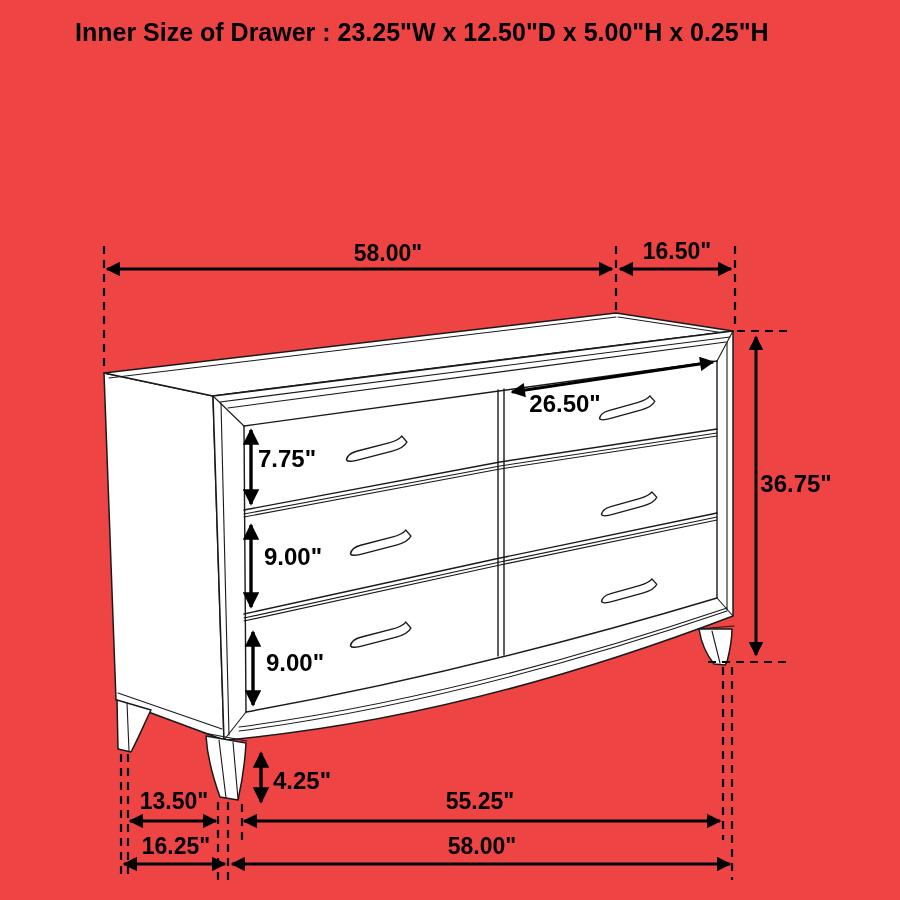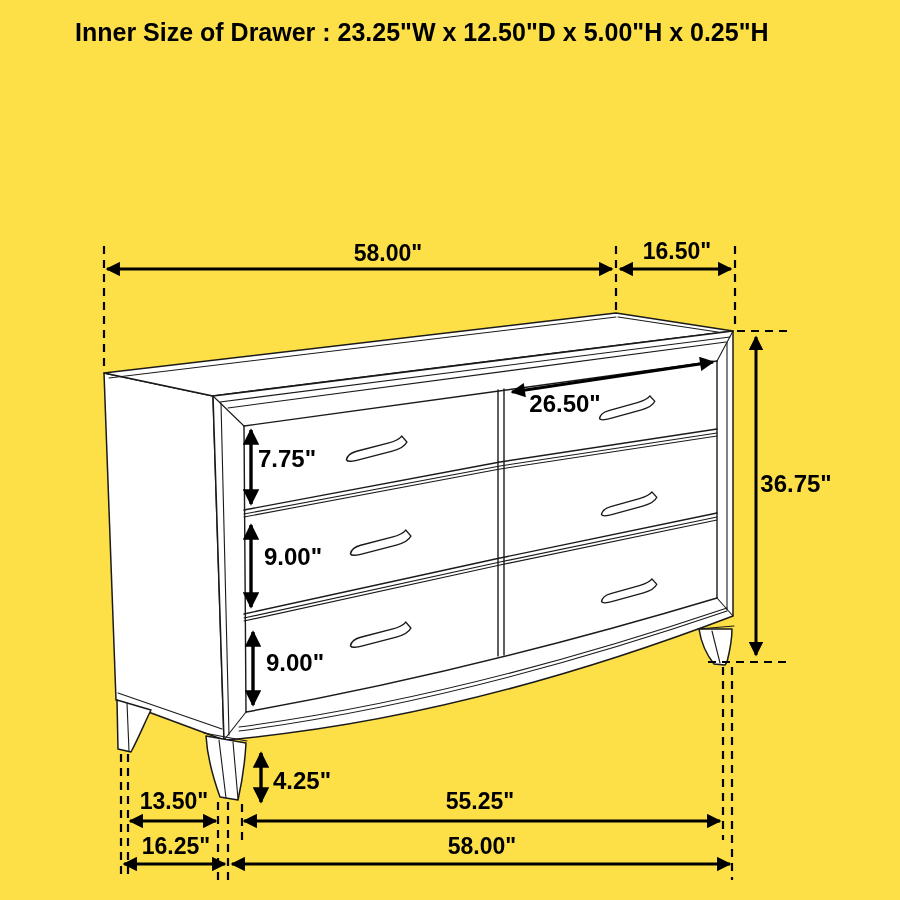--- a/index.html
+++ b/index.html
@@ -1,16 +1,16 @@
 <!DOCTYPE html>
 <html><head>
 <meta charset="utf-8">
 <style>
   html,body{margin:0;padding:0;background:#ffffff;}
-  .stage{position:relative;width:900px;height:900px;background:#fde047;overflow:hidden;
+  .stage{position:relative;width:900px;height:900px;background:#ef4444;overflow:hidden;
          font-family:"Liberation Sans", sans-serif;}
   .title{position:absolute;left:75px;top:18px;width:810px;
          font-size:25px;font-weight:bold;color:#000;letter-spacing:0px;}
   svg{position:absolute;left:0;top:0;}
   svg text{font-family:"Liberation Sans", sans-serif;font-weight:bold;fill:#000;}
   .dimtxt{font-size:23px;}
   .dimtxt-lg{font-size:24px;}
   .art{stroke:#1a1a1a;fill:none;stroke-width:1.4;stroke-linejoin:round;stroke-linecap:round;}
   .artfill{stroke:#1a1a1a;fill:#ffffff;stroke-width:1.5;stroke-linejoin:round;}
   .thin{stroke-width:1.1;}

